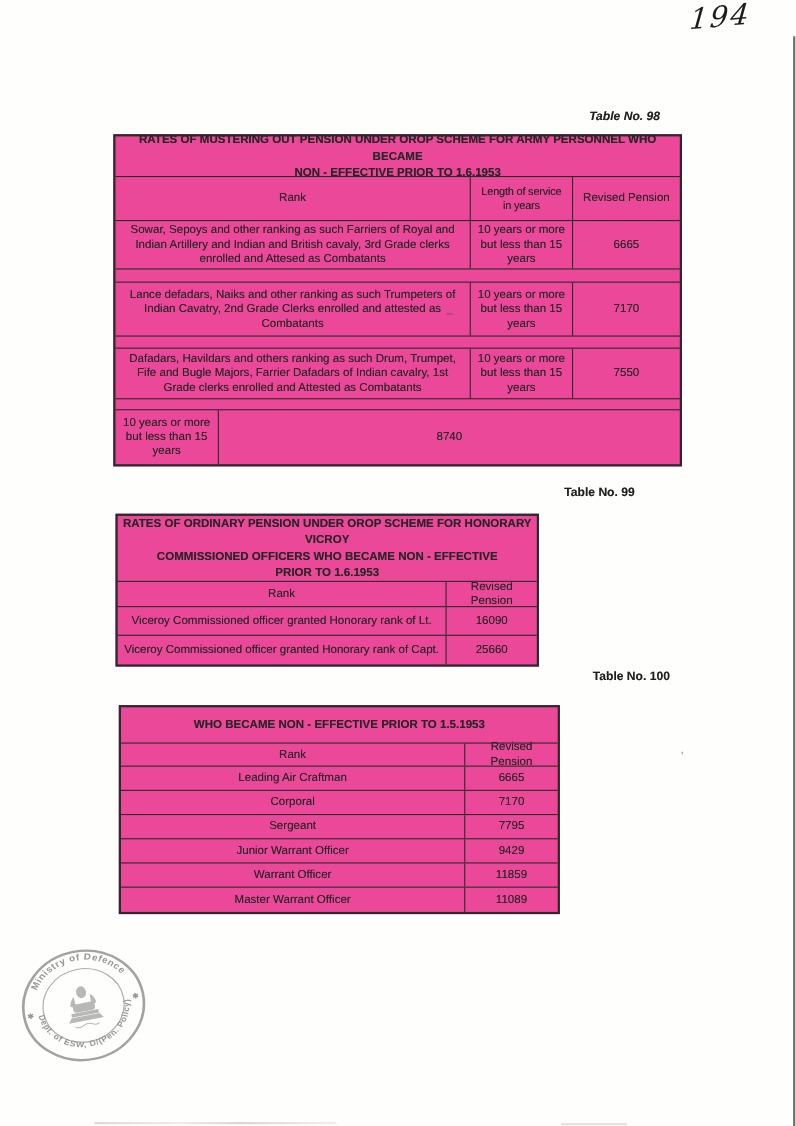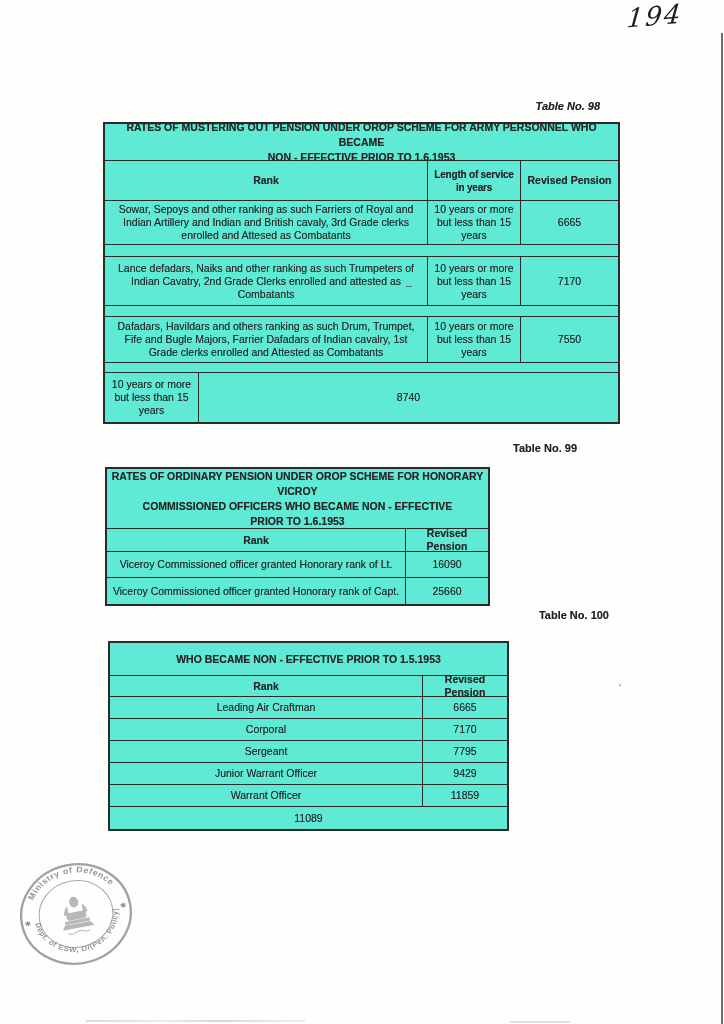--- a/index.html
+++ b/index.html
@@ -14,39 +14,39 @@
     font-size:26px; color:#1d1d1d; letter-spacing:2px;
     transform:rotate(-5deg) skewX(-10deg);
   }
   .tbl-label {
     position:absolute; width:200px; text-align:right;
     font-size:11px; font-weight:bold; color:#1f1f1f;
     text-shadow:0 0 0.4px rgba(40,40,40,0.5);
   }
   .tbl {
     position:absolute; box-sizing:border-box;
-    border:2px solid #2a2a2a; background:#5eead4;
+    border:2px solid #2a2a2a; background:#ec4899;
     text-shadow:0 0 0.4px rgba(40,40,40,0.5);
   }
   .t-title {
     box-sizing:border-box; display:flex; flex-direction:column;
     justify-content:center; text-align:center;
     font-weight:bold; font-size:10.5px; line-height:15px;
     padding:2px 4px; border-bottom:1.5px solid #2a2a2a;
   }
   .row { display:flex; box-sizing:border-box; border-bottom:1.5px solid #2a2a2a; }
   .row:last-child { border-bottom:none; }
   .sp  { box-sizing:border-box; border-bottom:1.5px solid #2a2a2a; }
   .cell {
     box-sizing:border-box; display:flex; flex-direction:column;
     justify-content:center; align-items:center; text-align:center;
     font-size:10.5px; line-height:13px; padding:2px 5px;
   }
   .cell + .cell { border-left:1.5px solid #2a2a2a; }
-  .hdr .cell { font-weight:bold; }
+  .hdr .cell { font-weight:normal; }
   .svc-hdr { font-size:10px; letter-spacing:-0.2px; }
   
   #t98 { left:103px; top:122px; width:517px; }
   #t98 .c1 { width:322px; } #t98 .c2 { width:93px; } #t98 .c3 { flex:1; }
   
   #t99 { left:105px; top:467px; width:385px; }
   #t99 .c1 { width:298px; } #t99 .c2 { flex:1; }
   
   #t100 { left:108px; top:641px; width:401px; }
   #t100 .c1 { width:312px; } #t100 .c2 { flex:1; }
@@ -162,20 +162,21 @@
     </div>
     <div class="row h22">
       <div class="cell c1">Junior Warrant Officer</div>
       <div class="cell c2">9429</div>
     </div>
     <div class="row h22">
       <div class="cell c1">Warrant Officer</div>
       <div class="cell c2">11859</div>
     </div>
     <div class="row h22">
+      <div class="cell c1">Master Warrant Officer</div>
       <div class="cell c2">11089</div>
     </div>
   </div>
   <div class="artifact" style="left:619px; top:682px; font-size:11px; color:#888;">'</div>
 
   <svg class="seal" viewBox="0 0 120 120" xmlns="http://www.w3.org/2000/svg" xmlns:xlink="http://www.w3.org/1999/xlink">
     <circle cx="60" cy="60" r="55" fill="none" stroke="#8f8f8f" stroke-width="2.4"></circle>
     <circle cx="60" cy="60" r="37" fill="none" stroke="#9a9a9a" stroke-width="1.1"></circle>
     <path id="arcT" d="M 14 60 A 46 46 0 0 1 106 60" fill="none"></path>
     <path id="arcB" d="M 18 60 A 42 42 0 0 0 102 60" fill="none"></path>

